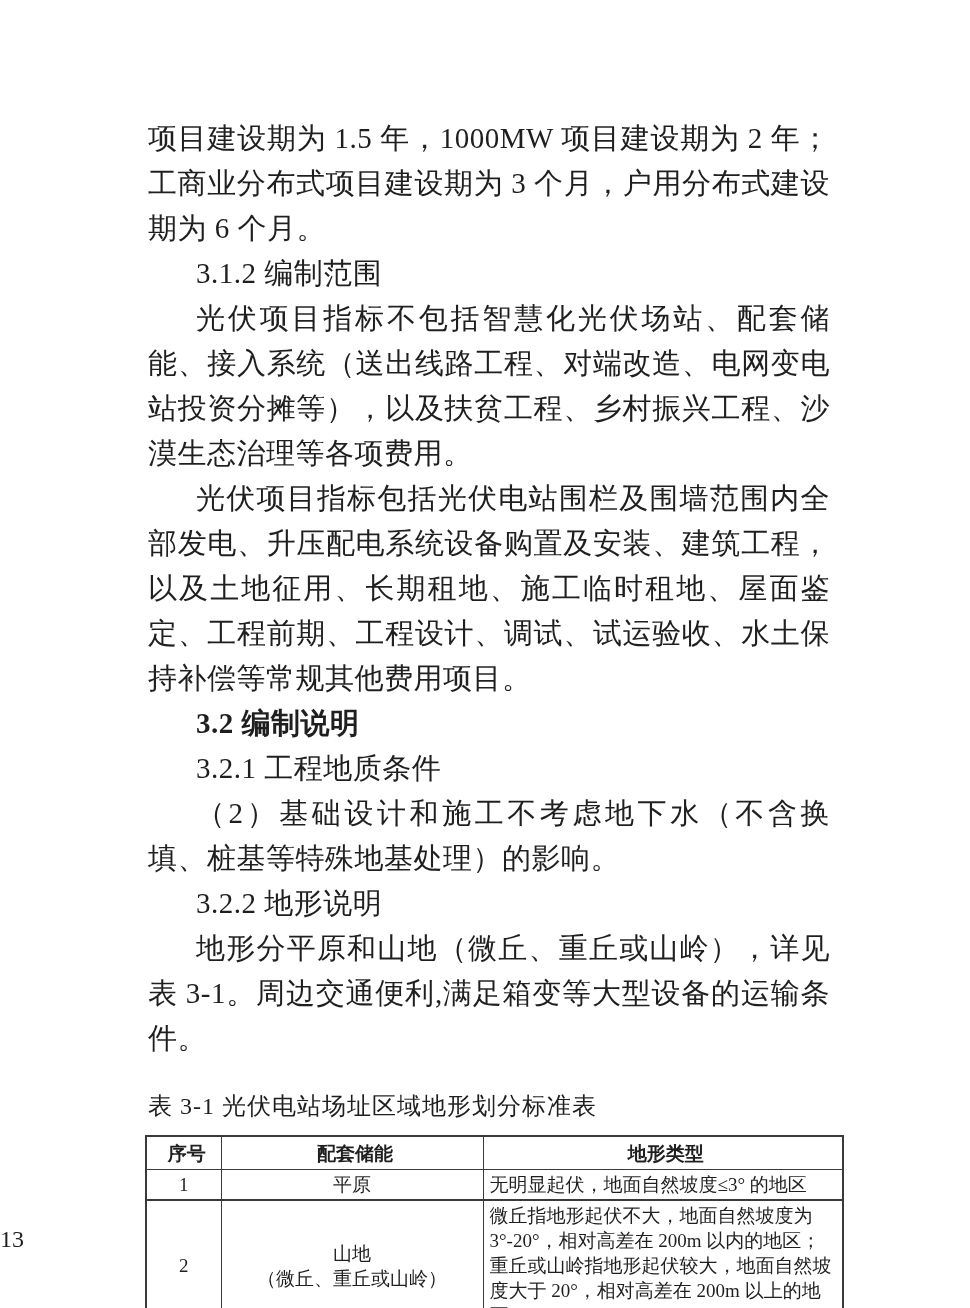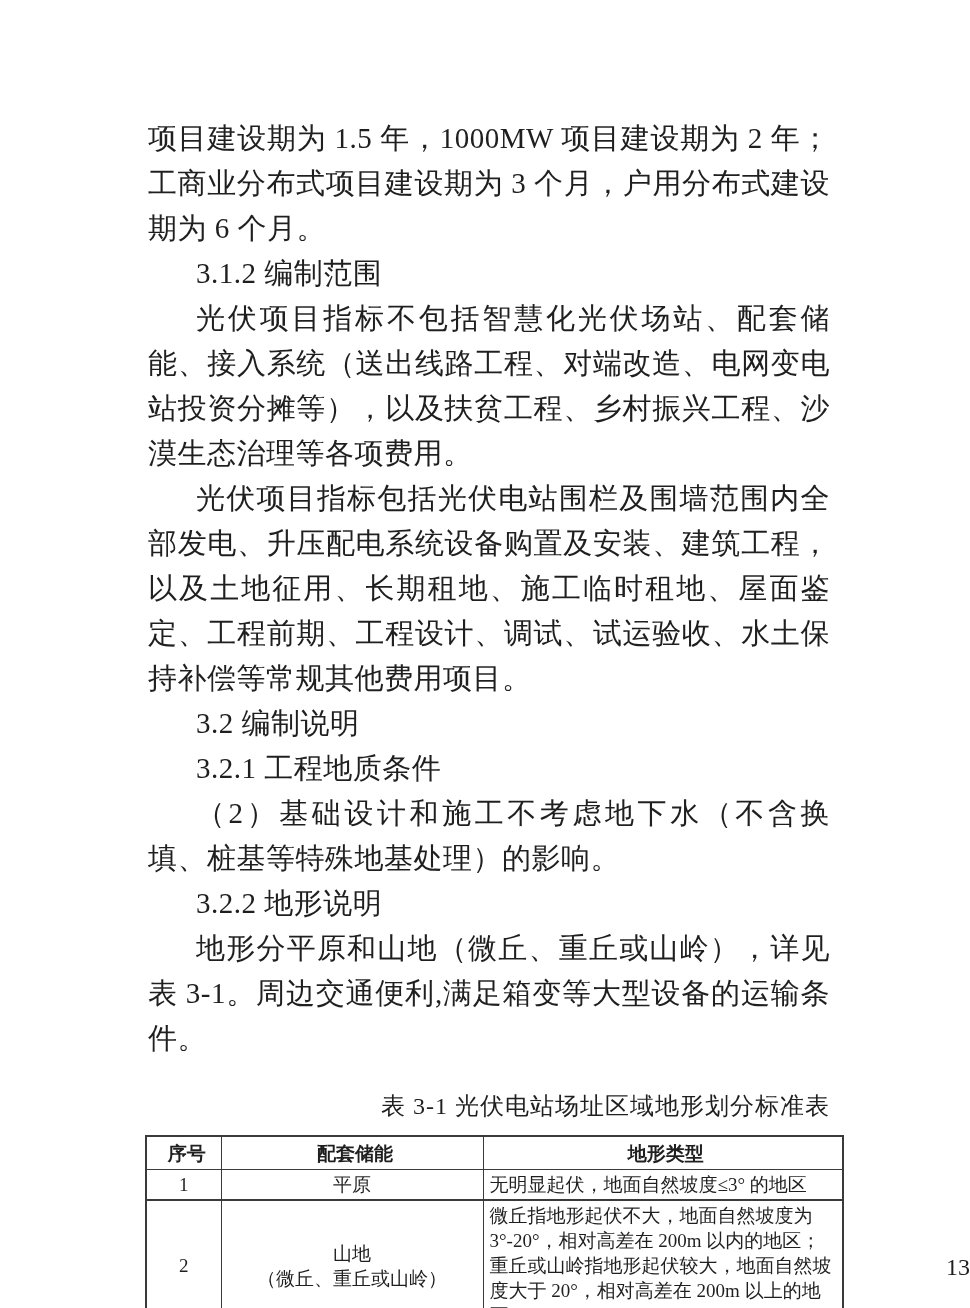--- a/index.html
+++ b/index.html
@@ -27,27 +27,27 @@
     font-size: 29px;
     line-height: 45px;
     text-align: justify;
     text-justify: inter-character;
     letter-spacing: 0.5px;
   }
   .indent {
     text-indent: 48px;
   }
   .bold {
-    font-weight: normal;
+    font-weight: bold;
   }
   .table-caption {
     margin-top: 28px;
     font-size: 24px;
     line-height: 34px;
-    text-align: right;
+    text-align: left;
     letter-spacing: 1px;
   }
   table.terrain {
     margin-top: 12px;
     margin-left: -3px;
     width: 697px;
     border-collapse: collapse;
     table-layout: fixed;
     border: 2px solid #3a3a3a;
   }
@@ -74,23 +74,23 @@
   }
   .pre-line {
     white-space: pre-line;
   }
   tr.row-divider td {
     border-top: 2px solid #3a3a3a;
   }
   .page-number {
     position: absolute;
     left: 0;
-    top: 1252px;
+    top: 1224px;
     width: 100%;
-    text-align: right;
+    text-align: left;
     font-size: 24px;
     line-height: 30px;
     color: #1f1f1f;
   }
   .col-seq   { width: 75px; }
   .col-type  { width: 262px; }
   .col-delta { width: 360px; }
 </style>
 </head>
 <body>

